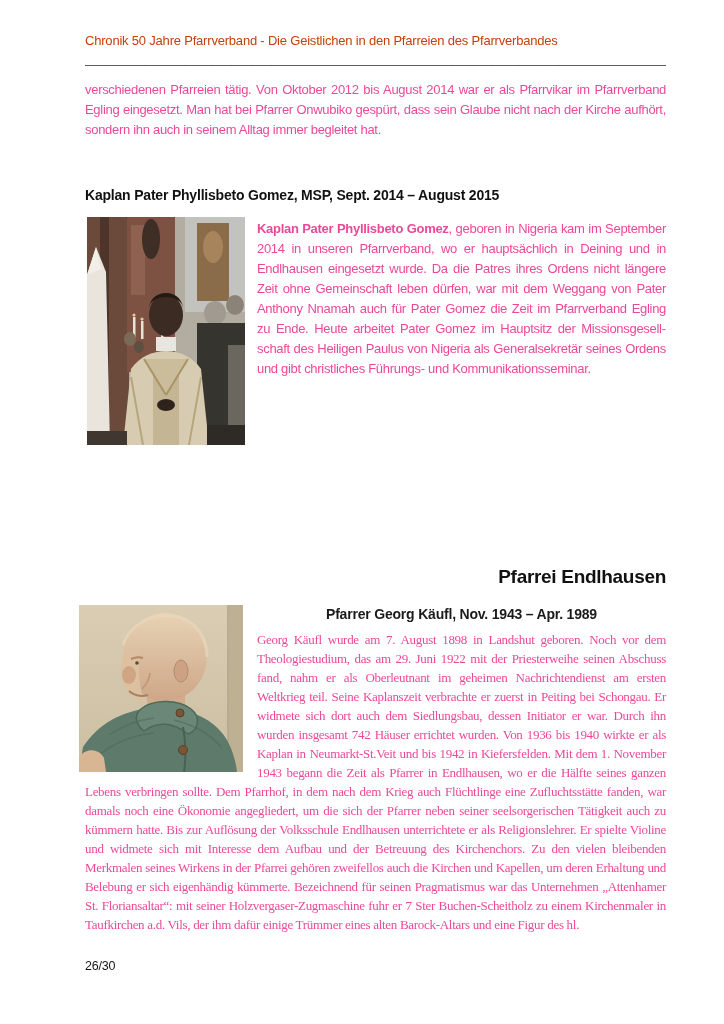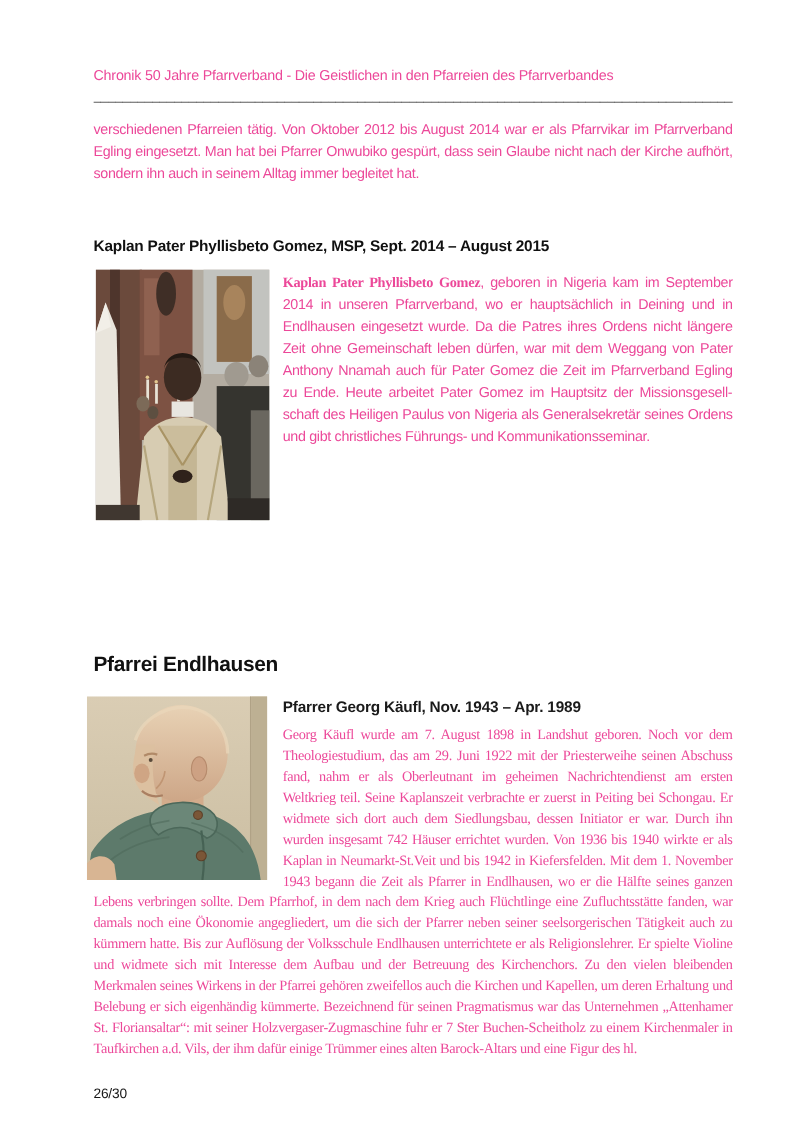--- a/index.html
+++ b/index.html
@@ -10,25 +10,25 @@
     overflow:hidden;
     font-family:"Liberation Sans", sans-serif;
     color:#1a1a1a;
   }
   .content{
     position:absolute;
     left:85px;top:0;
     width:581px;
   }
   .doc-header{
-    padding-top:61px;
+    padding-top:33px;
     font-size:13px;
     letter-spacing:-0.2px;
     line-height:15px;
-    color:#ec4899;
+    color:#c2410c;
     white-space:nowrap;
   }
   .divider{
     margin-top:4px;
     height:16px;
     overflow:hidden;
     white-space:nowrap;
     font-size:12px;
     color:#3d3d3d;
     letter-spacing:0px;
@@ -62,52 +62,54 @@
     display:block;
   }
   .gomez-text{ margin-top:2px; }
   .h-main{
     margin-top:120px;
     font-size:19px;
     font-weight:bold;
     letter-spacing:-0.3px;
     line-height:24px;
     color:#111;
+    text-align:right;
   }
   .kaeufl-section{
     margin-top:16px;
     display:flow-root;
   }
   .photo2{
     float:left;
     width:164px;height:167px;
     margin-left:-6px;
     margin-right:14px;
     display:block;
   }
   .kaeufl-heading{
     margin-top:0;
     font-size:14px;
     font-weight:bold;
     letter-spacing:-0.2px;
     line-height:18px;
+    text-align:center;
   }
   .kaeufl-body{
     margin-top:7px;
     line-height:19px;
     font-family:Liberation Serif, serif;
   }
   .page-number{
     margin-top:12px;
     text-align:left;
     font-size:12.5px;
     letter-spacing:-0.2px;
     color:#161616;
   }
-  b{ font-weight:bold;font-family:Liberation Serif, serif; }
+  b{ font-weight:bold; }
 </style>
 </head>
 <body>
 
 <div class="page">
   <div class="content">
 
     <div class="doc-header">Chronik 50 Jahre Pfarrverband - Die Geistlichen in den Pfarreien des Pfarrverbandes</div>
     <div class="divider">______________________________________________________________________________________________________________</div>
 

